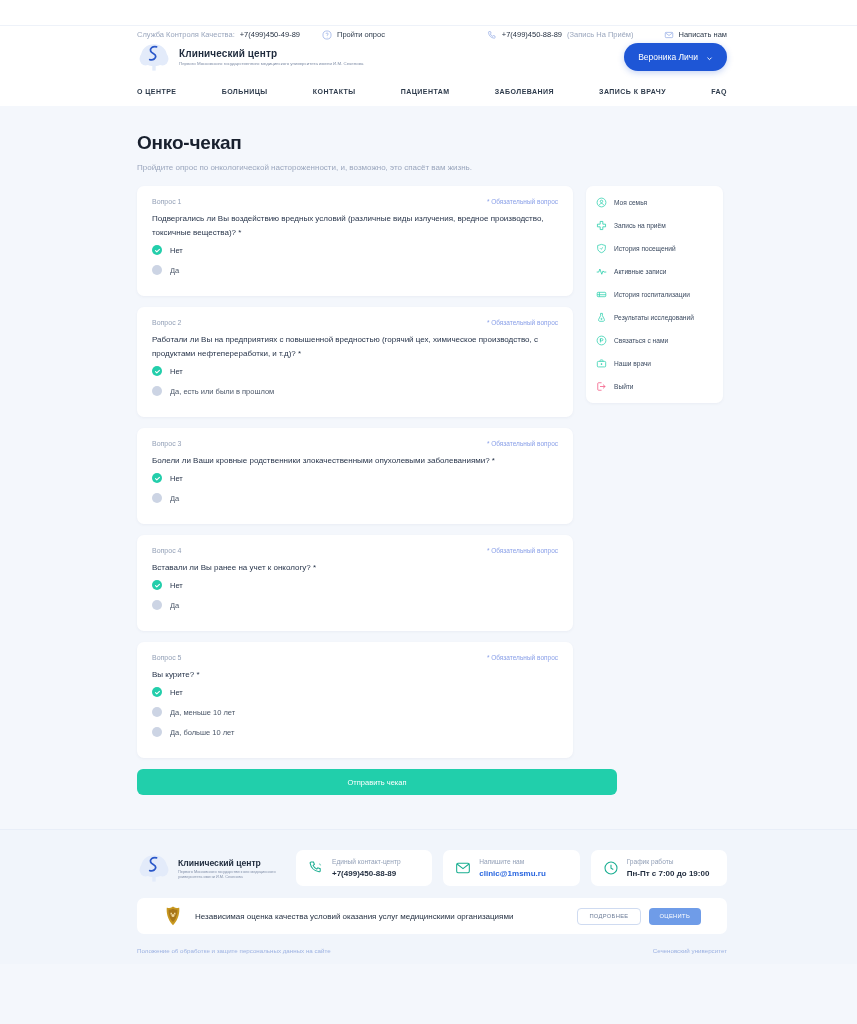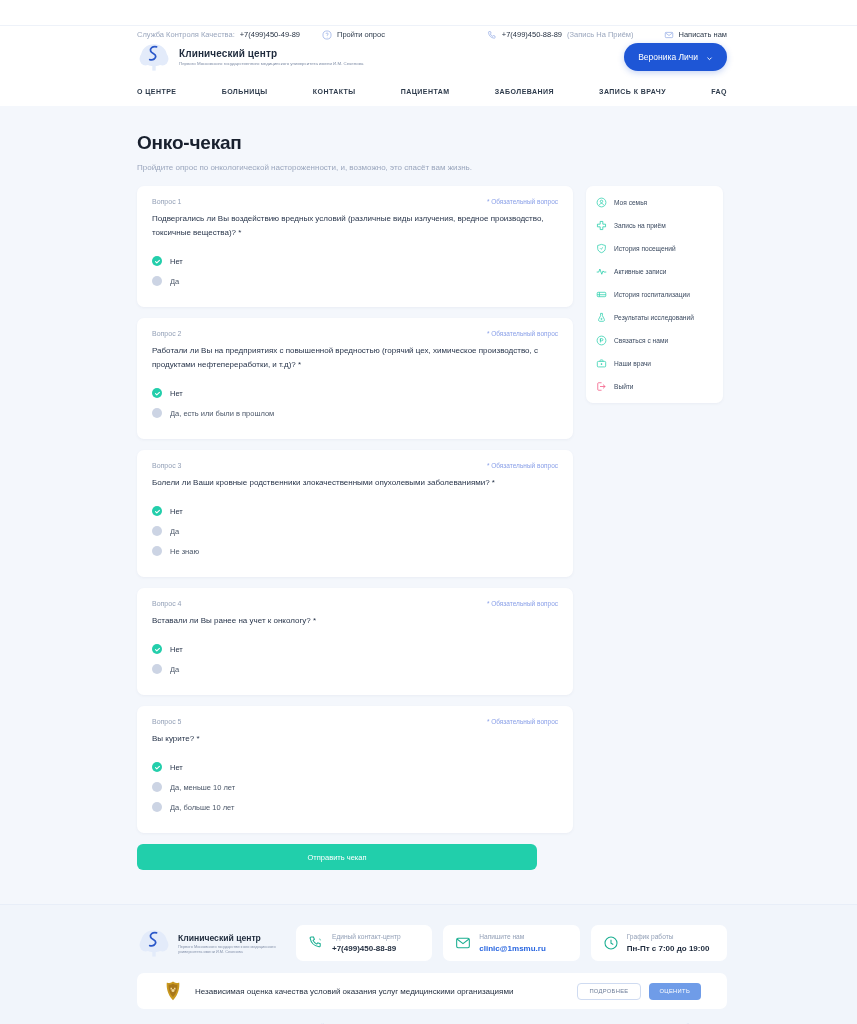--- a/index.html
+++ b/index.html
@@ -96,38 +96,38 @@
     margin-bottom: 11px;
     box-shadow: 0 1px 3px rgba(40,60,100,.05);
   }
   .qhead { display: flex; align-items: baseline; }
   .qnum { font-size: 7px; color: #93a0b7; }
   .qreq { font-size: 6.5px; color: #8aa0e8; margin-left: auto; }
   .qtext {
     font-size: 8px; color: #27344a; font-weight: normal;
     line-height: 14px; margin-top: 7px;
   }
-  .opts { margin-top: 11px; }
+  .opts { margin-top: 0; }
   .opt {
     display: flex; align-items: center; gap: 8px;
     height: 20px; cursor: pointer;
   }
   .radio {
     width: 10px; height: 10px; border-radius: 50%;
     background: #ccd4e4; flex: 0 0 10px;
     display: flex; align-items: center; justify-content: center;
   }
   .radio.sel { background: #23ceab; }
   .radio.sel svg { display: block; }
   .radio svg { display: none; }
   .opt-label { font-size: 7.5px; color: #4a5668; }
   .opt.selected .opt-label { color: #27344a; }
 
   .submit {
-    width: 400px;
+    width: 480px;
     height: 26px;
     border-radius: 6px;
     background: #21cfab;
     color: #fff;
     font-size: 7.5px;
     display: flex; align-items: center; justify-content: center;
     cursor: pointer;
     margin-top: 3px;
     border: none;
     font-family: inherit;
@@ -355,24 +355,20 @@
                 <span class="radio sel">
                   <svg viewBox="0 0 12 12" width="7" height="7" fill="none" stroke="#ffffff" stroke-width="1.9" stroke-linecap="round" stroke-linejoin="round">
                     <path d="M2.6 6.3 4.8 8.4 9.3 3.9"></path>
                   </svg>
                 </span>
                 <span class="opt-label">Нет</span>
               </div>
               <div class="opt">
                 <span class="radio"></span>
                 <span class="opt-label">Да</span>
-              </div>
-              <div class="opt">
-                <span class="radio"></span>
-                <span class="opt-label">Не знаю</span>
               </div>
             </div>
           </div>
           <div class="qcard">
             <div class="qhead">
               <span class="qnum">Вопрос 4</span>
               <span class="qreq">* Обязательный вопрос</span>
             </div>
             <div class="qtext">Вставали ли Вы ранее на учет к онкологу? *</div>
             <div class="opts">

